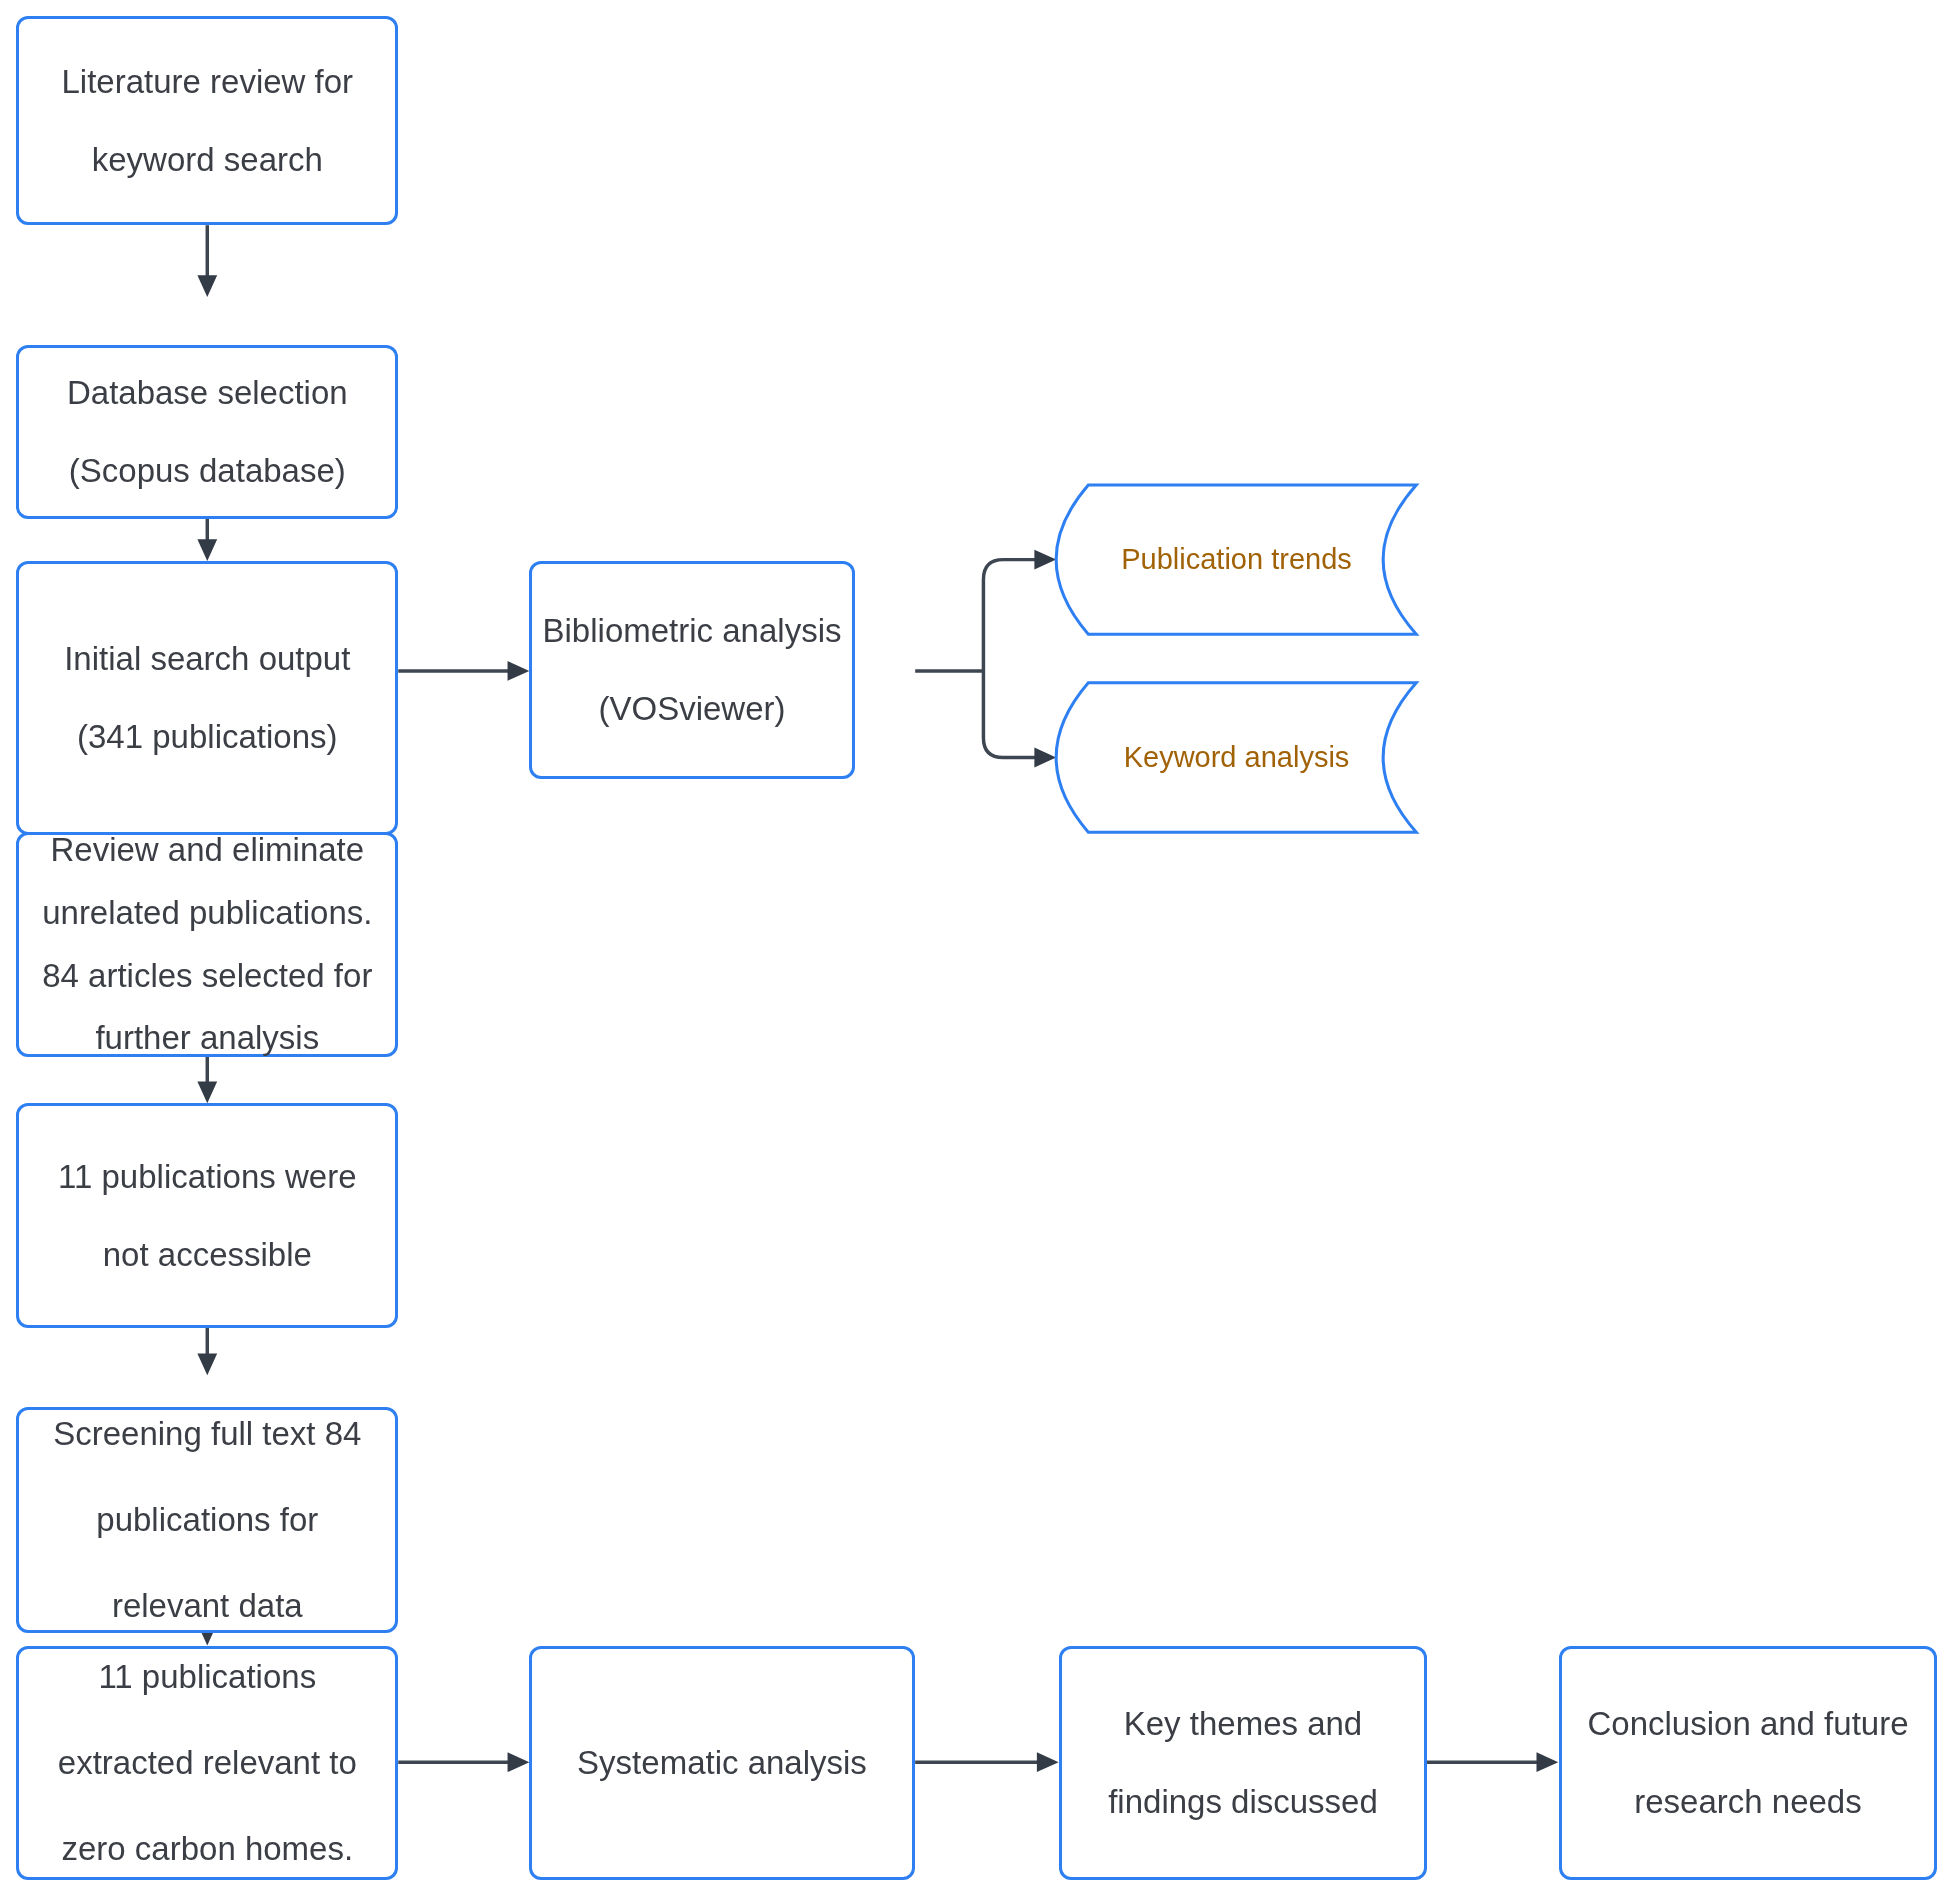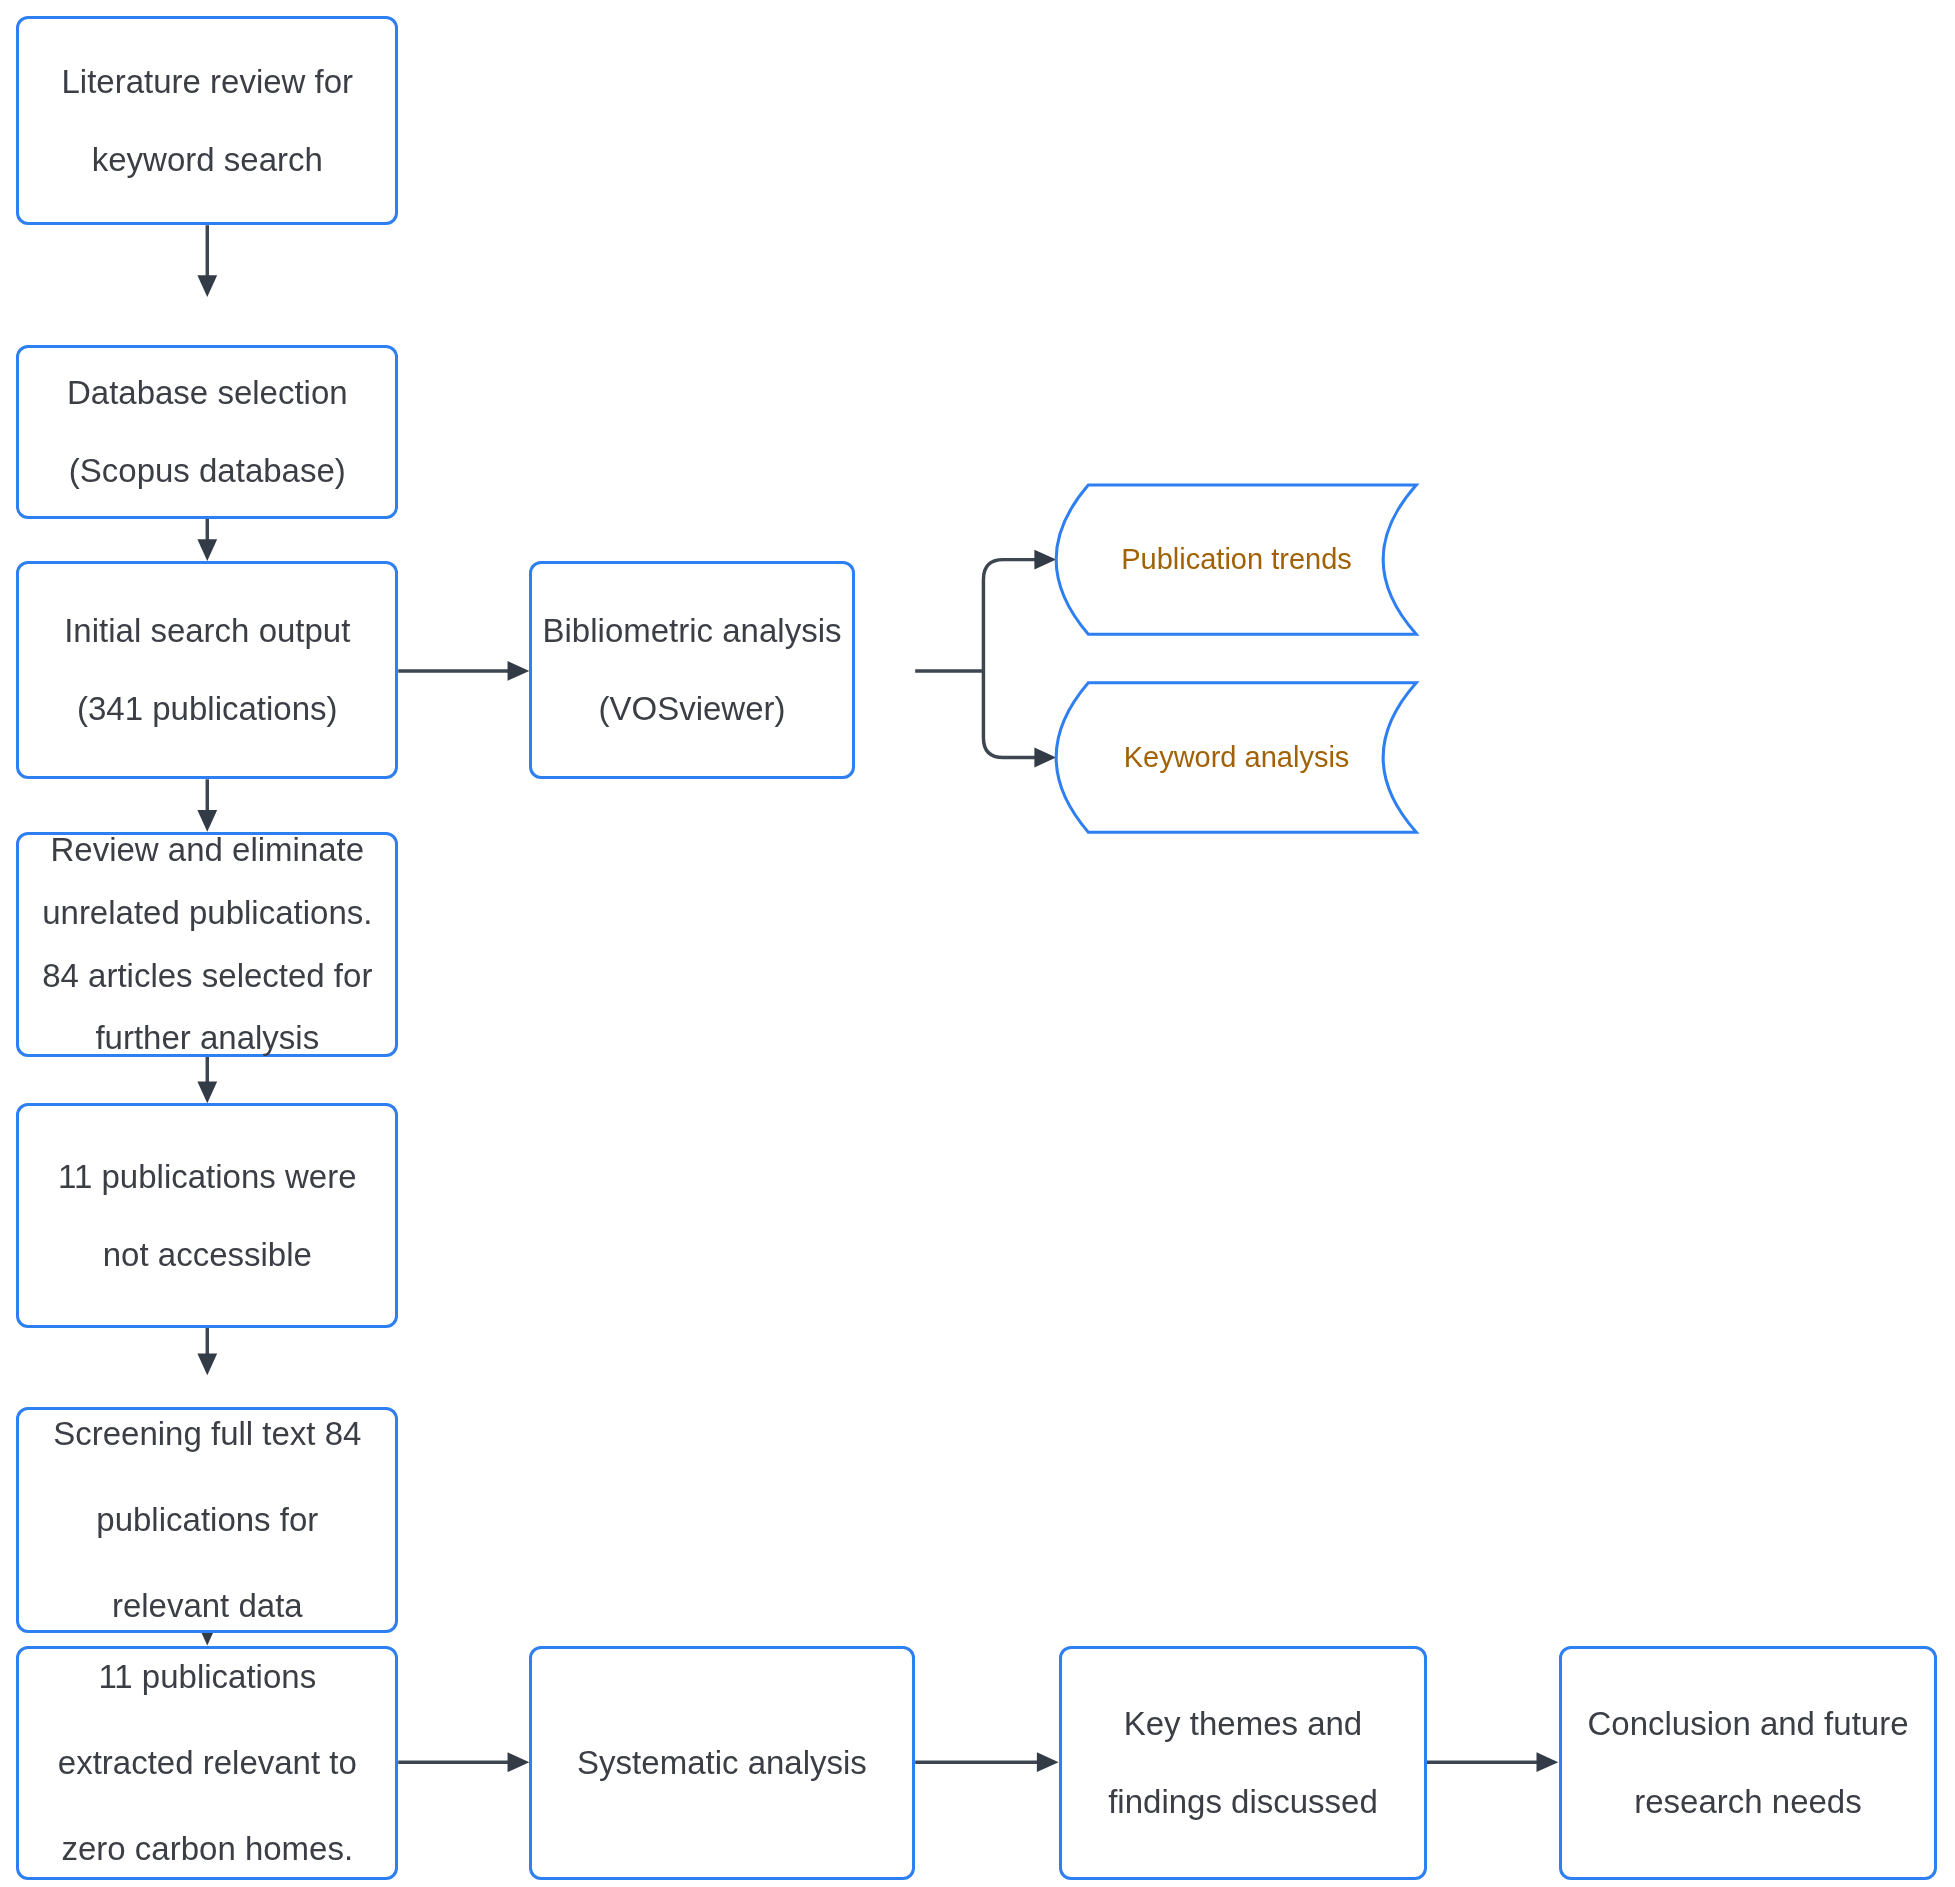--- a/index.html
+++ b/index.html
@@ -129,21 +129,21 @@
   <div class="node" style="left:16.3px; top:16.3px; width:382px; height:209px;">
     <span>Literature review for
 keyword search</span>
   </div>
 
   <div class="node" style="left:16.3px; top:297px; width:382px; height:174px;margin-top:48px;">
     <span>Database selection
 (Scopus database)</span>
   </div>
 
-  <div class="node" style="left:16.3px; top:561px; width:382px; height:218px;">
+  <div class="node" style="left:16.3px; top:561px; width:382px; height:274px;">
     <span>Initial search output
 (341 publications)</span>
   </div>
 
   <div class="node lh-tight" style="left:16.3px; top:832px; width:382px; height:225px;">
     <span>Review and eliminate
 unrelated publications.
 84 articles selected for
 further analysis</span>
   </div>

